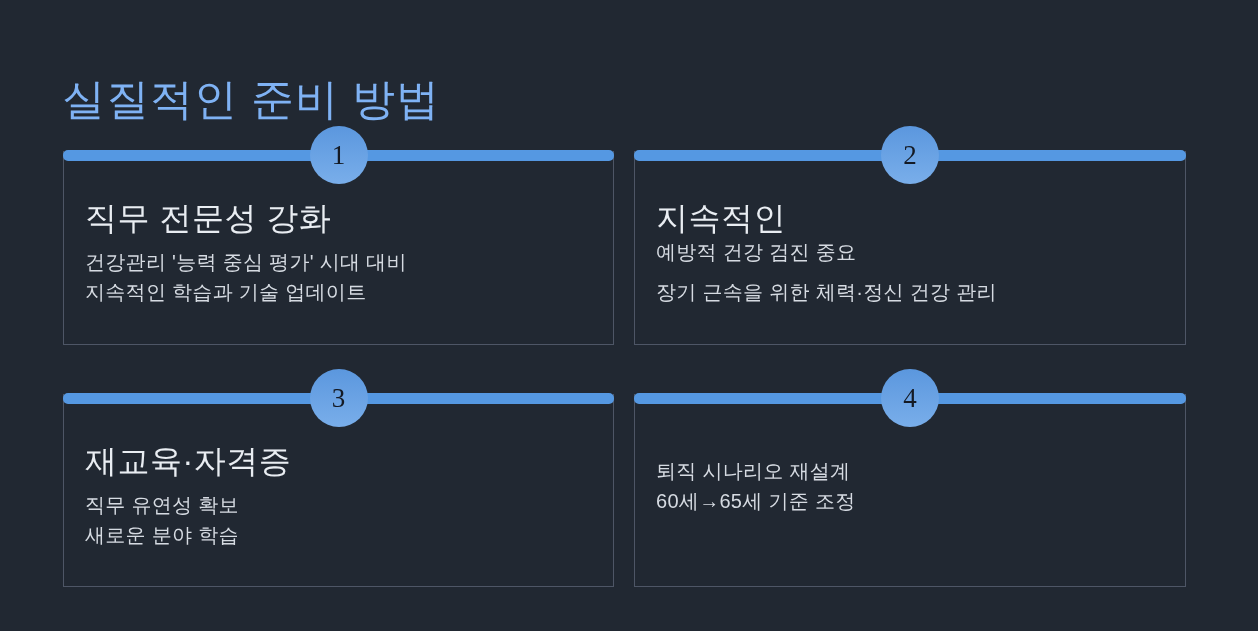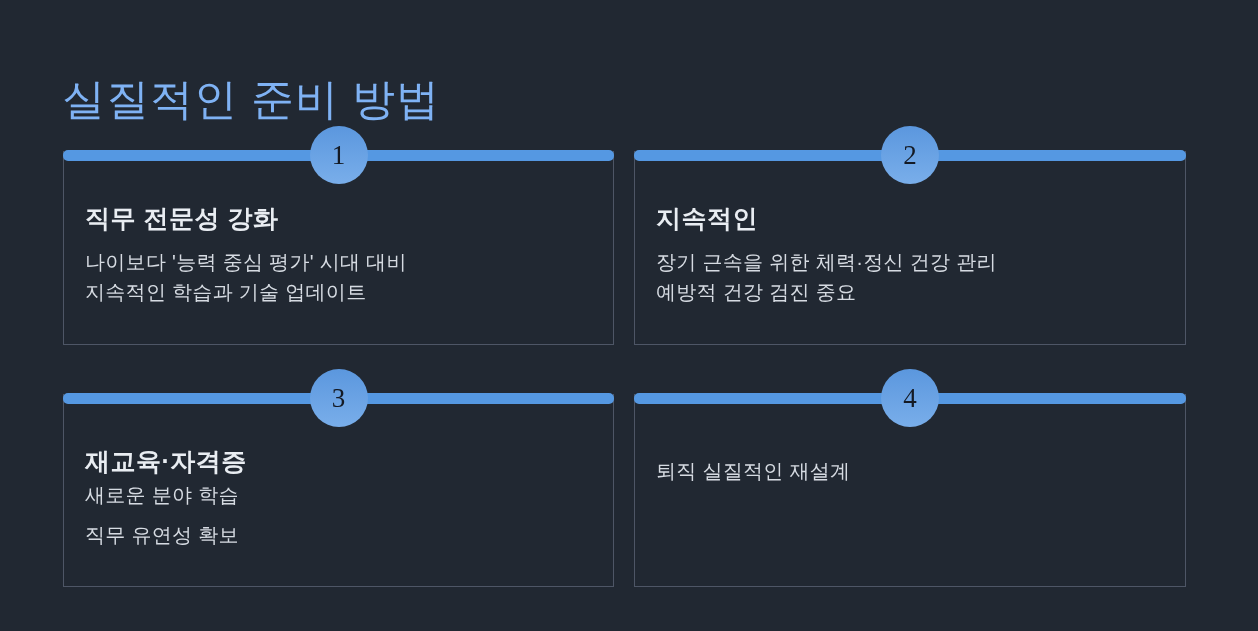--- a/index.html
+++ b/index.html
@@ -66,22 +66,22 @@
     justify-content: center;
     font-family: "Liberation Serif", "DejaVu Serif", serif;
     font-size: 27px;
     font-weight: 500;
     color: var(--badge-text, #141a24);
   }
   .card-content {
     padding: 50px 22px 0 21px;
   }
   .card-heading {
-    font-size: 25px;
-    font-weight: 700;
+    font-size: 32px;
+    font-weight: 400;
     letter-spacing: 0.5px;
     line-height: 34px;
     color: var(--heading-text, #e9edf2);
   }
   .card-line {
     font-size: 20px;
     font-weight: 400;
     line-height: 26px;
     letter-spacing: 0.3px;
     color: var(--body-text, #d6dbe2);
@@ -94,46 +94,47 @@
 
 <div class="slide">
 
   <h1 class="slide-title">실질적인 준비 방법</h1>
 
   <div class="card card-1">
     <div class="card-topbar"></div>
     <div class="card-badge">1</div>
     <div class="card-content">
       <div class="card-heading">직무 전문성 강화</div>
-      <div class="card-line card-line-1">나이보다 '능력 중심 평가' 시대 대비</div>
+      <div class="card-line card-line-1">건강관리 '능력 중심 평가' 시대 대비</div>
       <div class="card-line card-line-2">지속적인 학습과 기술 업데이트</div>
     </div>
   </div>
 
   <div class="card card-2">
     <div class="card-topbar"></div>
     <div class="card-badge">2</div>
     <div class="card-content">
       <div class="card-heading">지속적인</div>
+      <div class="card-line card-line-2">예방적 건강 검진 중요</div>
       <div class="card-line card-line-1">장기 근속을 위한 체력·정신 건강 관리</div>
-      <div class="card-line card-line-2">예방적 건강 검진 중요</div>
     </div>
   </div>
 
   <div class="card card-3">
     <div class="card-topbar"></div>
     <div class="card-badge">3</div>
     <div class="card-content">
       <div class="card-heading">재교육·자격증</div>
+      <div class="card-line card-line-1">직무 유연성 확보</div>
       <div class="card-line card-line-2">새로운 분야 학습</div>
-      <div class="card-line card-line-1">직무 유연성 확보</div>
     </div>
   </div>
 
   <div class="card card-4">
     <div class="card-topbar"></div>
     <div class="card-badge">4</div>
     <div class="card-content">
-      <div class="card-line card-line-1">퇴직 실질적인 재설계</div>
+      <div class="card-line card-line-1">퇴직 시나리오 재설계</div>
+      <div class="card-line card-line-2">60세→65세 기준 조정</div>
     </div>
   </div>
 
 </div>
 
 </body></html>

